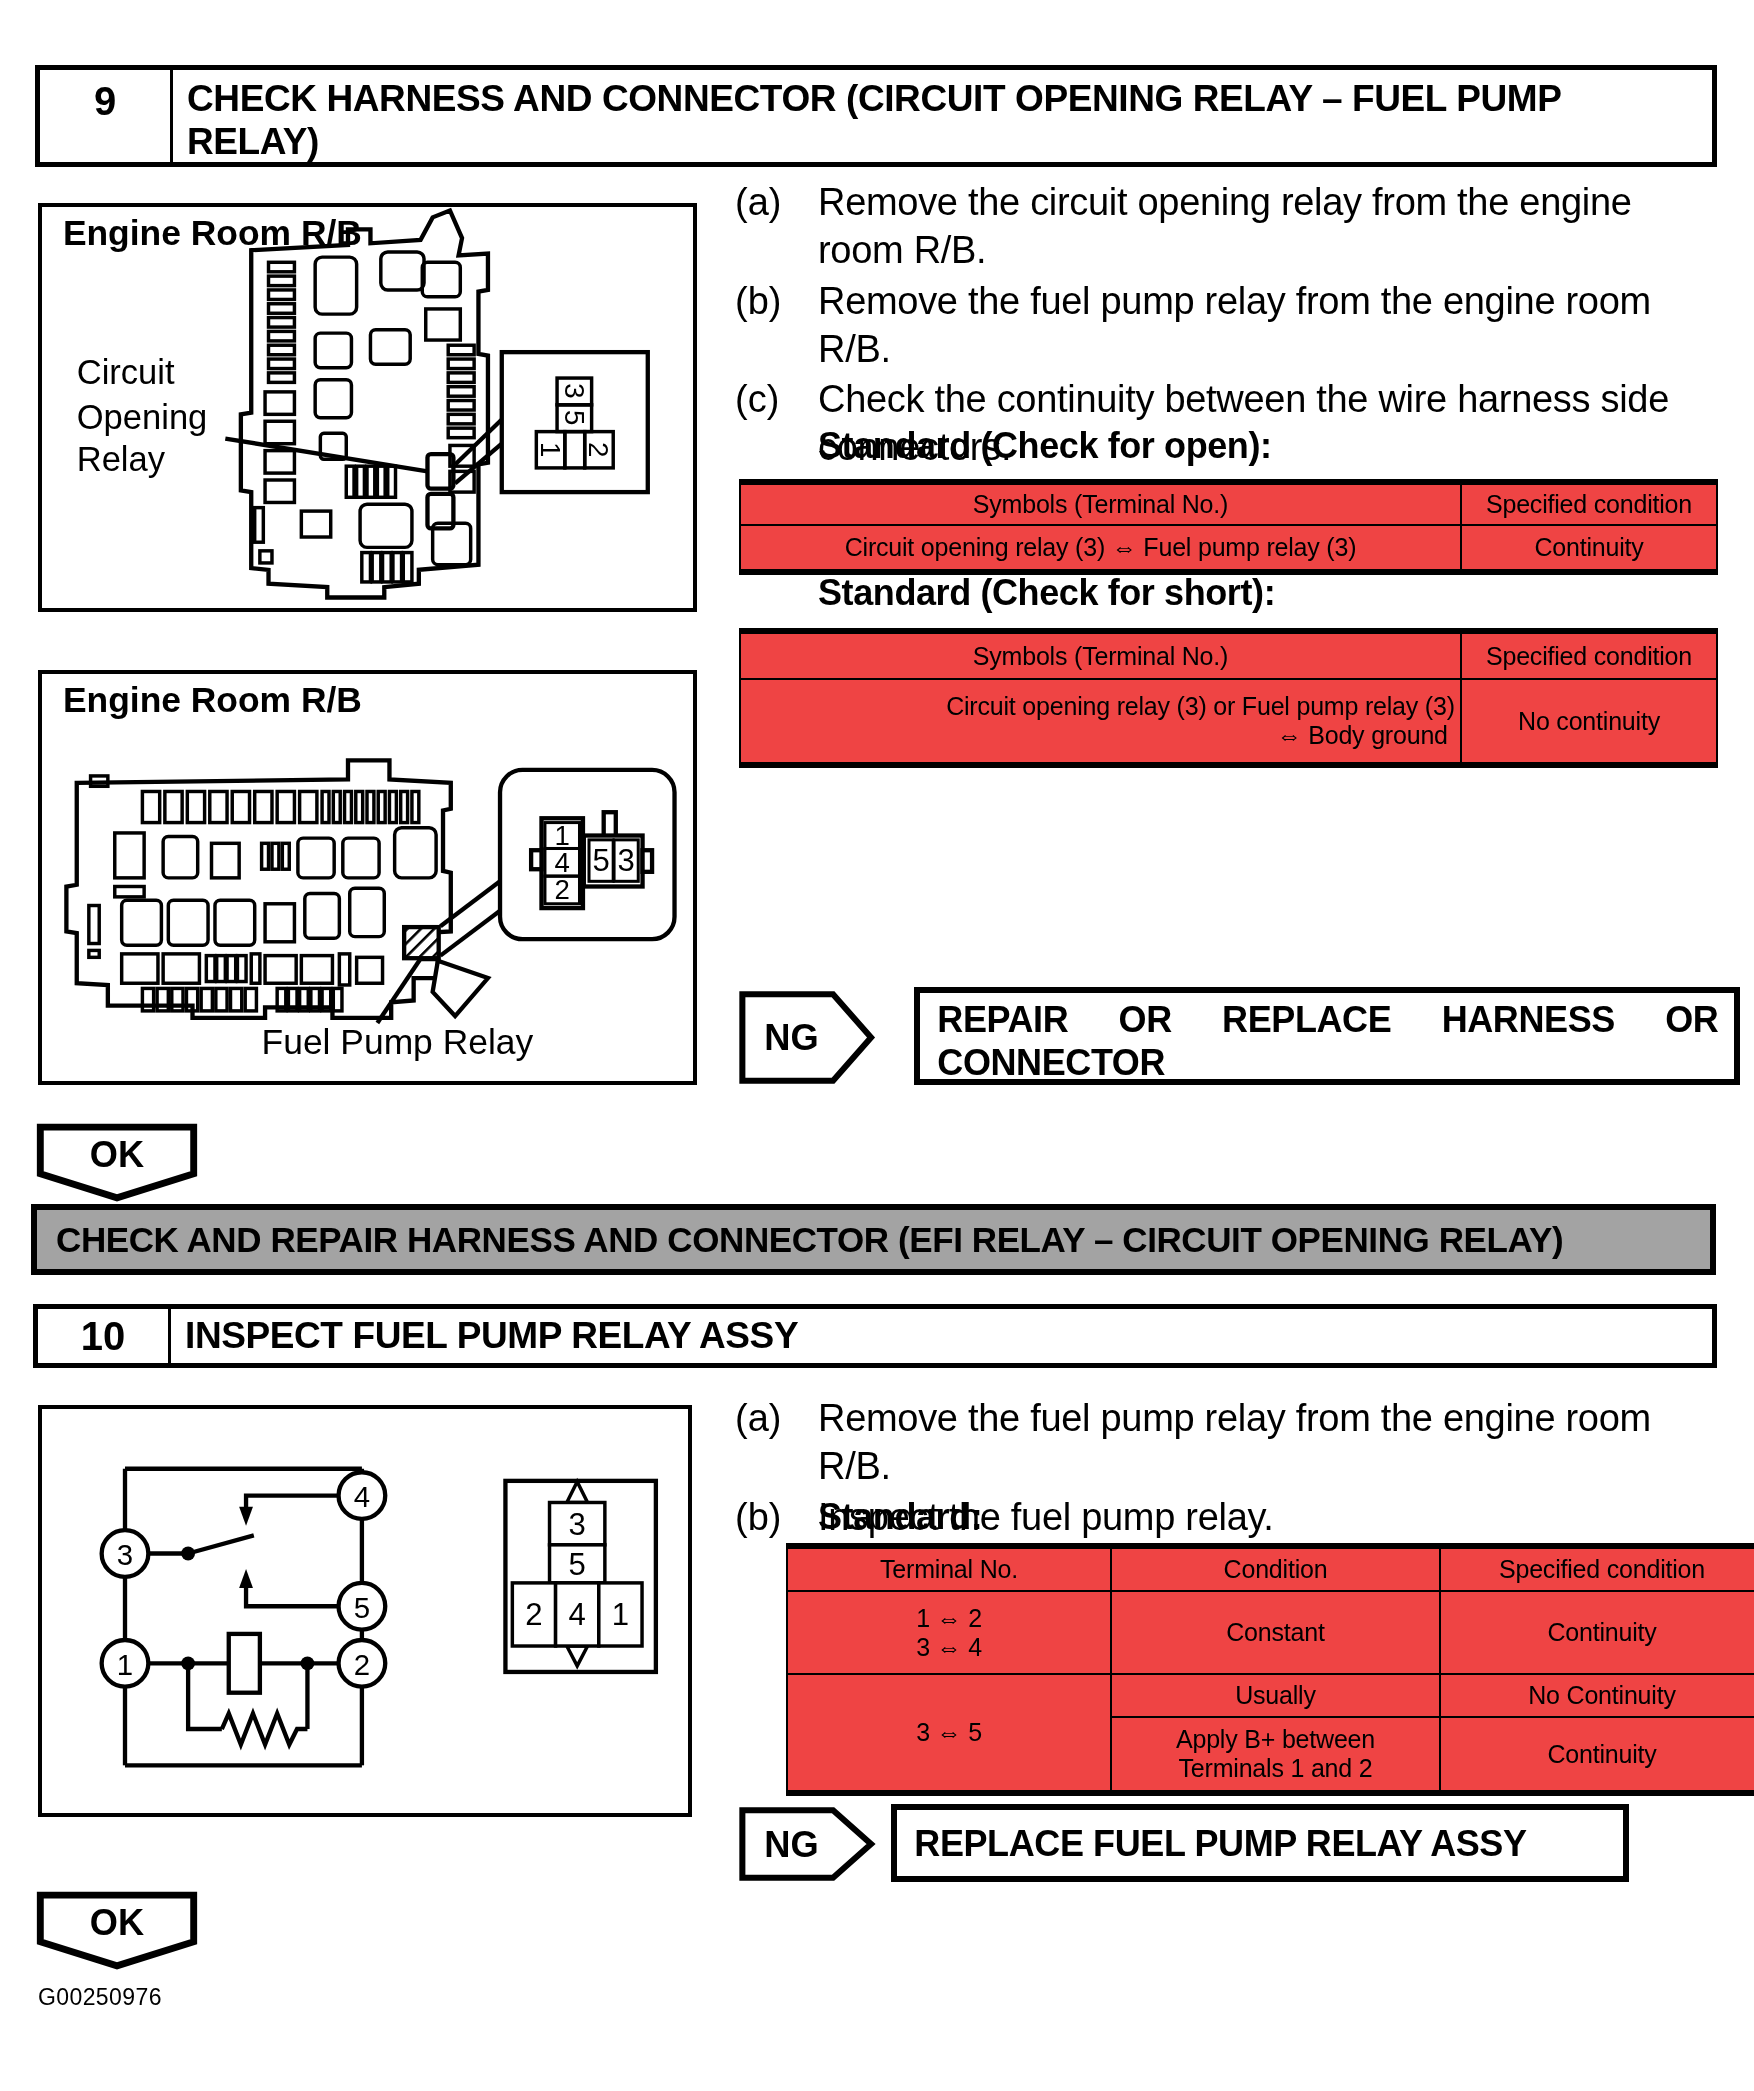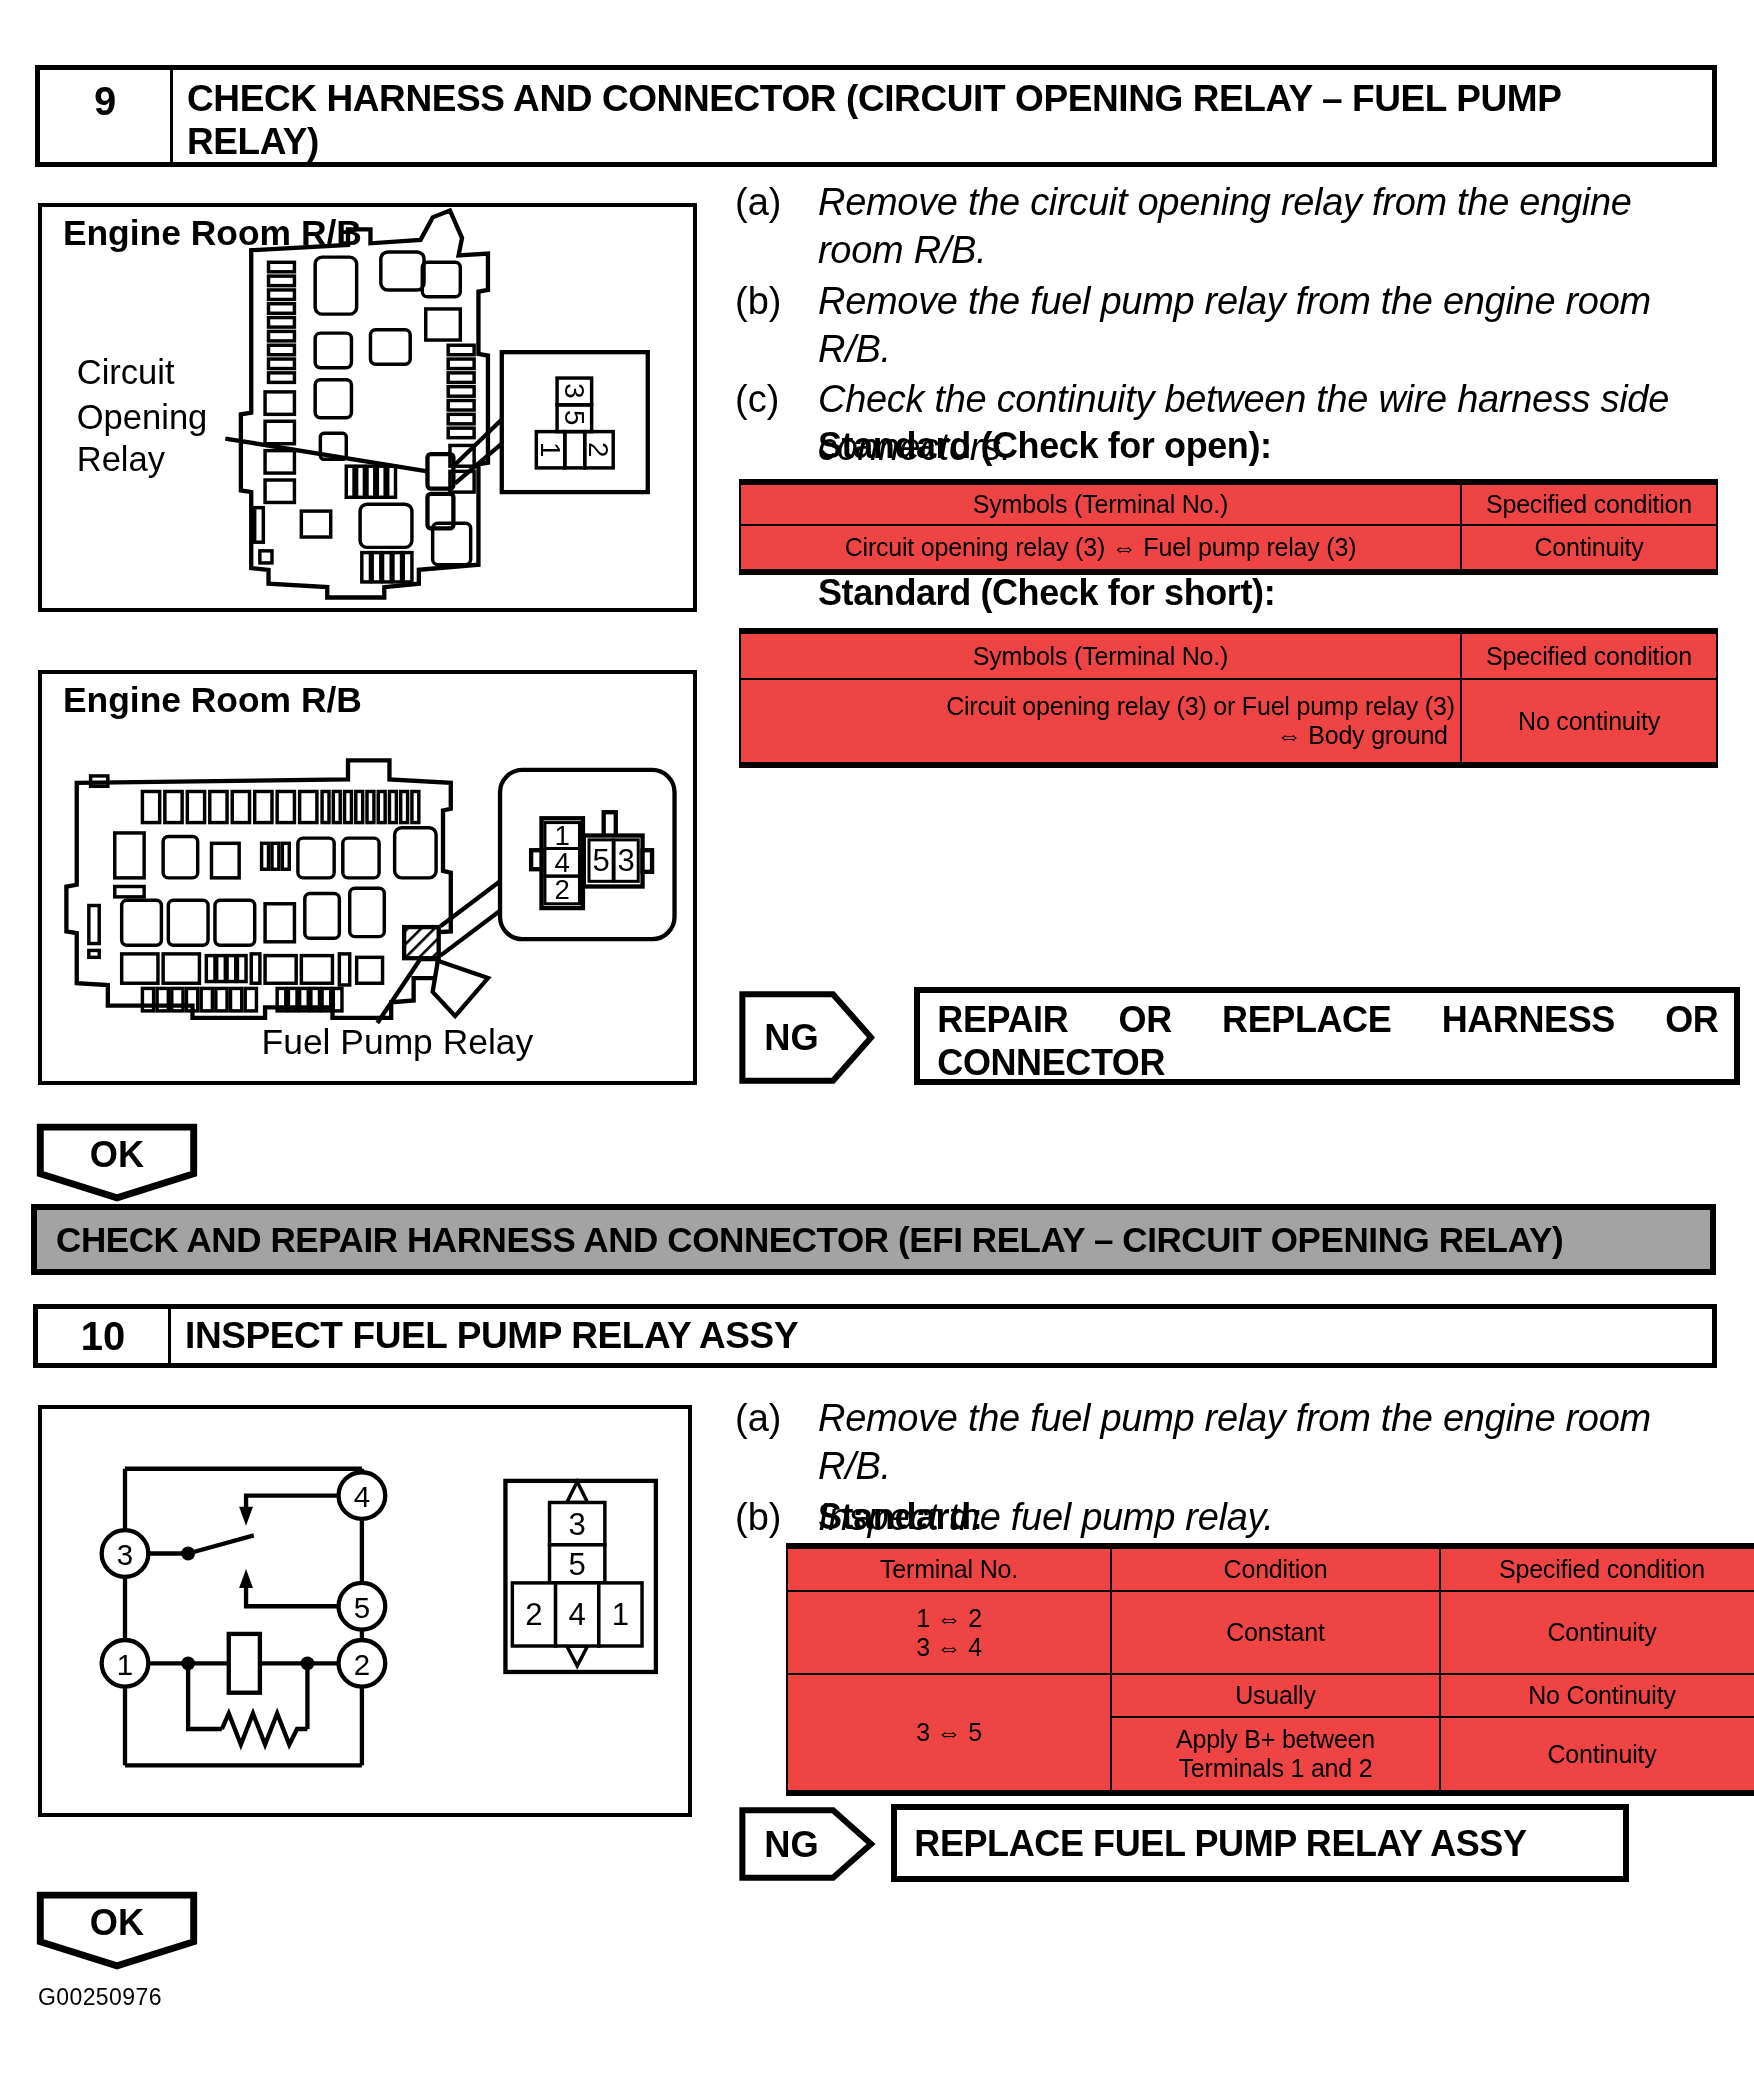--- a/index.html
+++ b/index.html
@@ -23,21 +23,21 @@
     padding:7px 12px 0 14px;letter-spacing:-0.4px;border-radius:18px;
   }
   
   .figbox{position:absolute;border:4.3px solid #000;background:#fff;box-sizing:border-box;}
   .figbox svg{display:block;}
   svg text{font-family:"Liberation Sans","DejaVu Sans",sans-serif;}
   
   .instr{position:absolute;width:990px;}
   .instr .item{display:flex;font-size:38px;line-height:48px;margin:0 0 2.6px 0;}
   .instr .marker{flex:0 0 83px;}
-  .instr .itext{flex:1;letter-spacing:-0.3px;font-style:italic;}
+  .instr .itext{flex:1;letter-spacing:-0.3px;}
   .subhead{position:absolute;font-size:36px;font-weight:bold;letter-spacing:-0.4px;}
   
   table.spec{border-collapse:collapse;background:#ef4444;table-layout:fixed;}
   table.spec td,table.spec th{
     border:2.6px solid #000;font-size:25px;font-weight:normal;
     text-align:center;vertical-align:middle;padding:1.7px 5.2px;box-sizing:border-box;
     letter-spacing:-0.2px;
   }
   table.spec{border-top:6px solid #000;border-bottom:6px solid #000;}
   .sym2 .l1{text-align:right;padding-left:3.5px;}

